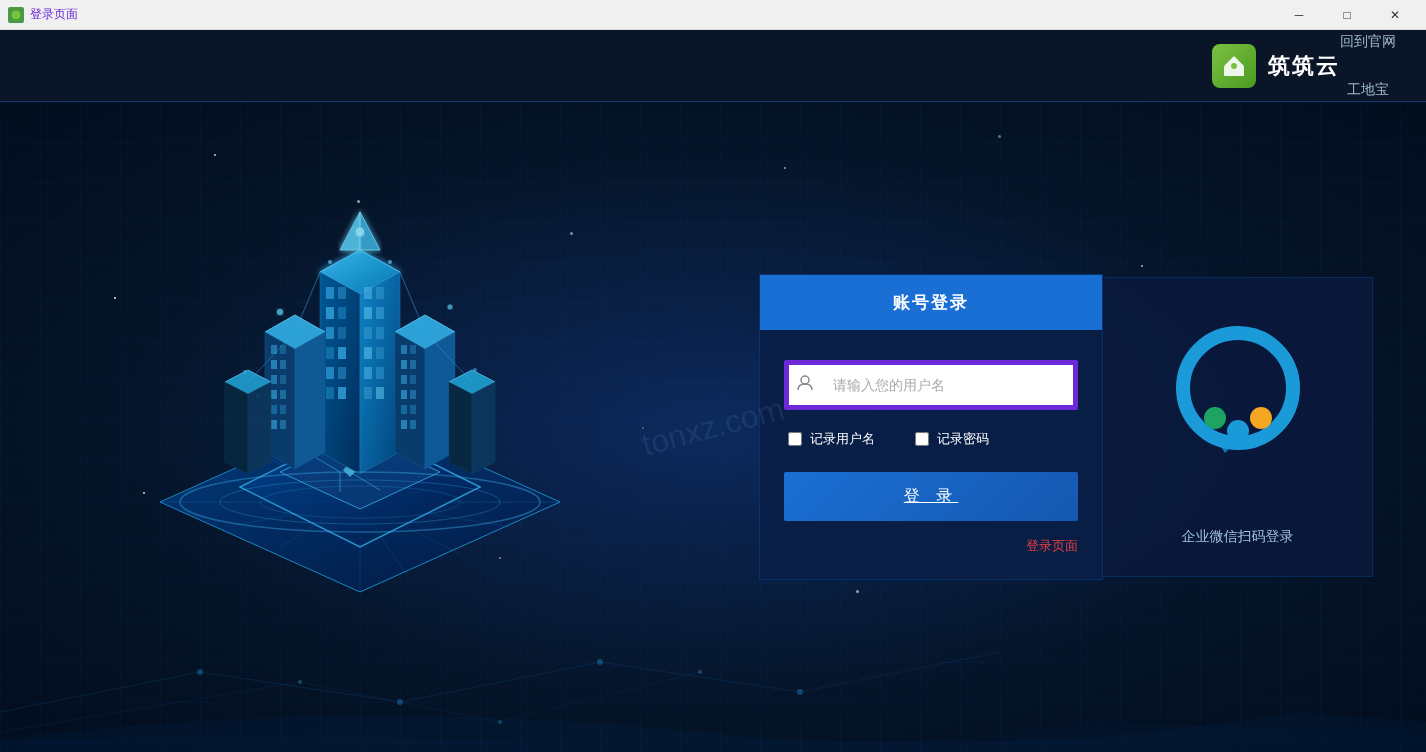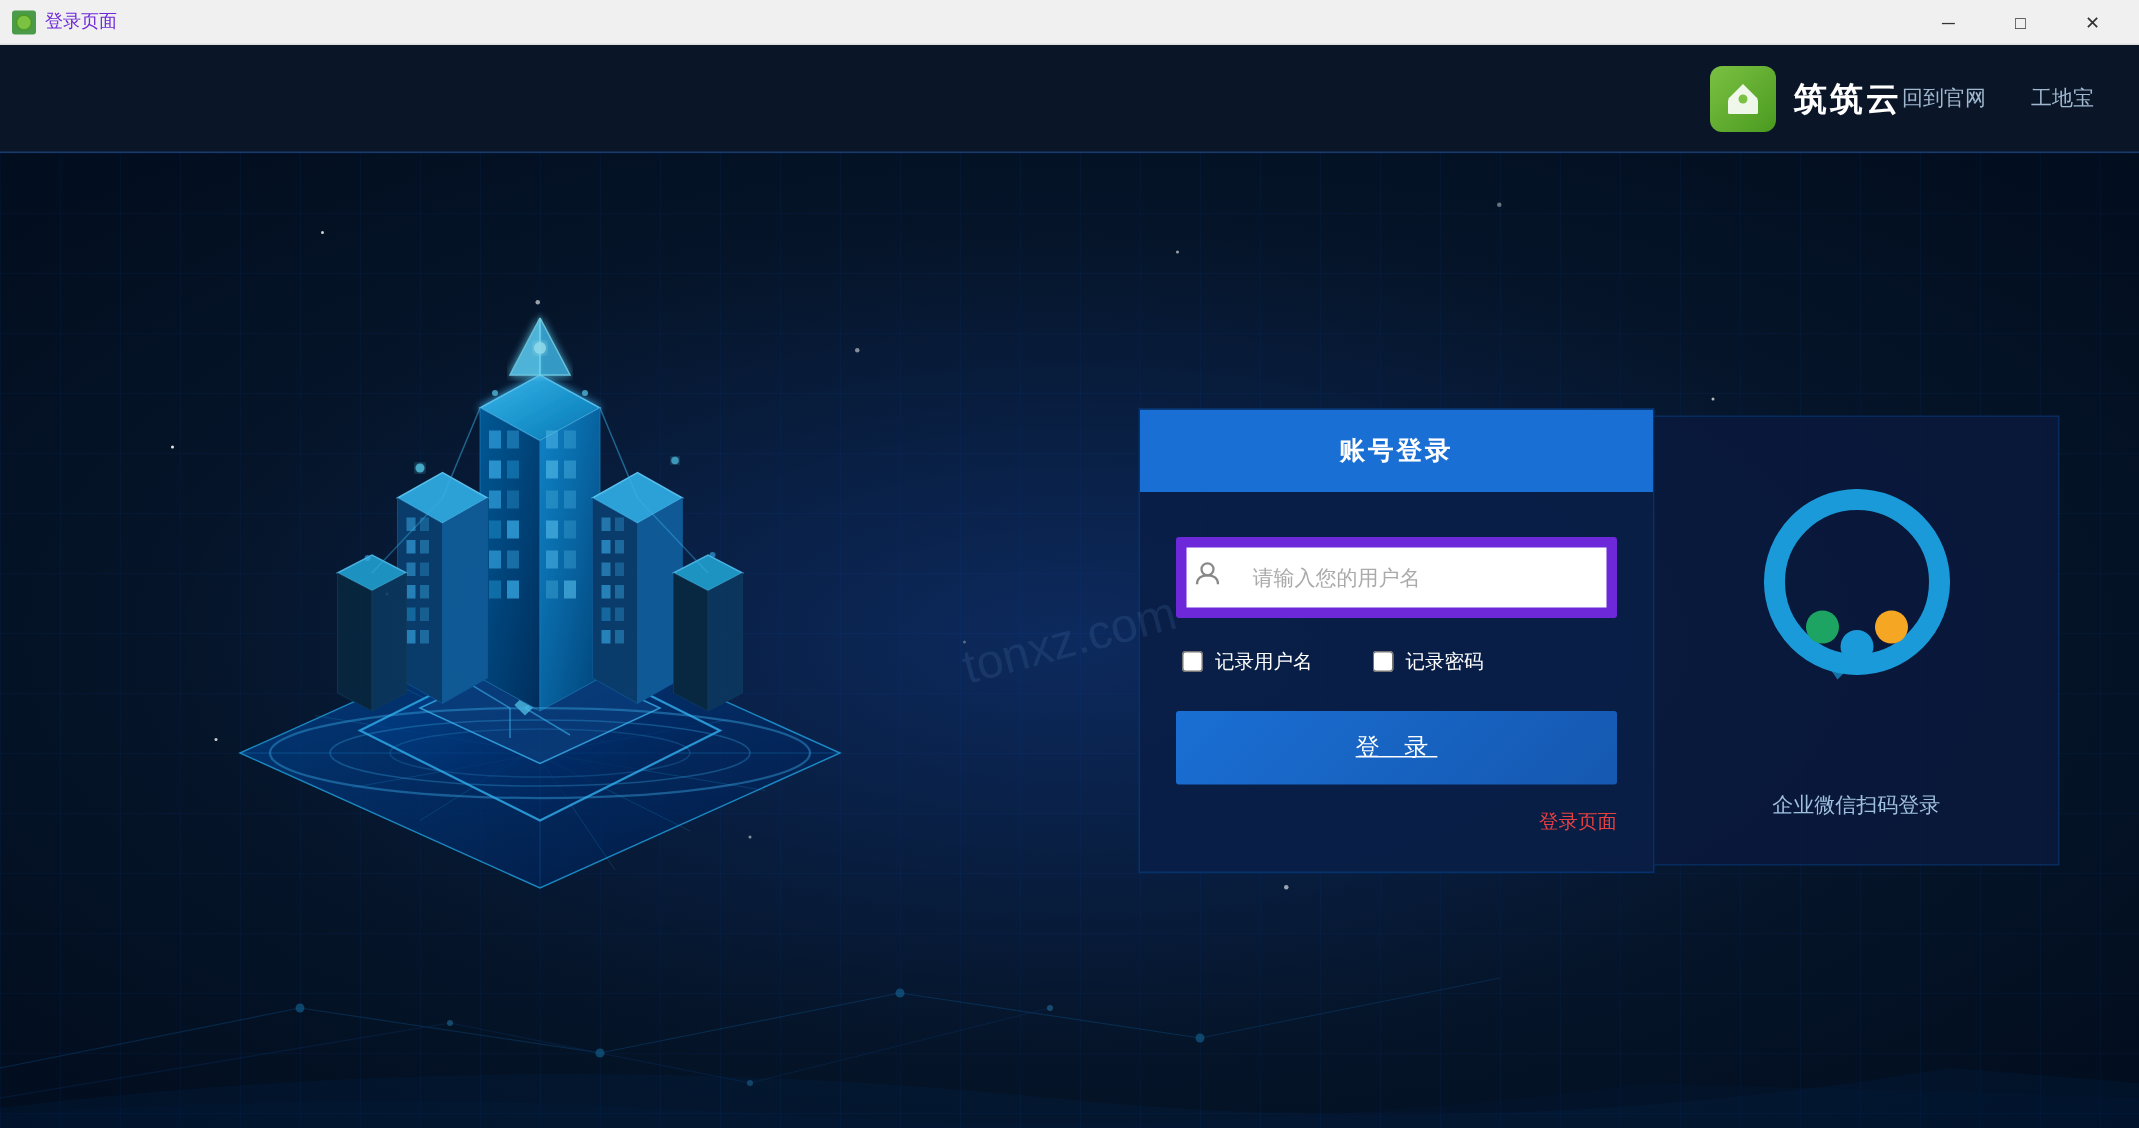--- a/index.html
+++ b/index.html
@@ -82,20 +82,21 @@
     .logo-text {
       font-size: 22px;
       color: white;
       font-weight: bold;
       letter-spacing: 2px;
     }
     .header-nav {
       display: flex;
       gap: 30px;
       align-items: center;
+      flex-direction: column;
     }
     .header-nav a {
       color: #a0b8d0;
       font-size: 14px;
       text-decoration: none;
       cursor: pointer;
     }
 
     
     .main-content {
@@ -169,21 +170,21 @@
     }
 
     .input-group {
       position: relative;
       margin-bottom: 20px;
     }
     .input-group input {
       width: 100%;
       padding: 12px 14px 12px 44px;
       background: white;
-      border: 7px solid #6d28d9;
+      border: 5px solid #6d28d9;
       border-radius: 2px;
       font-size: 14px;
       color: #14532d;
       outline: none;
     }
     .input-group input::placeholder { color: #aaa; }
     .input-icon {
       position: absolute;
       left: 12px;
       top: 50%;

